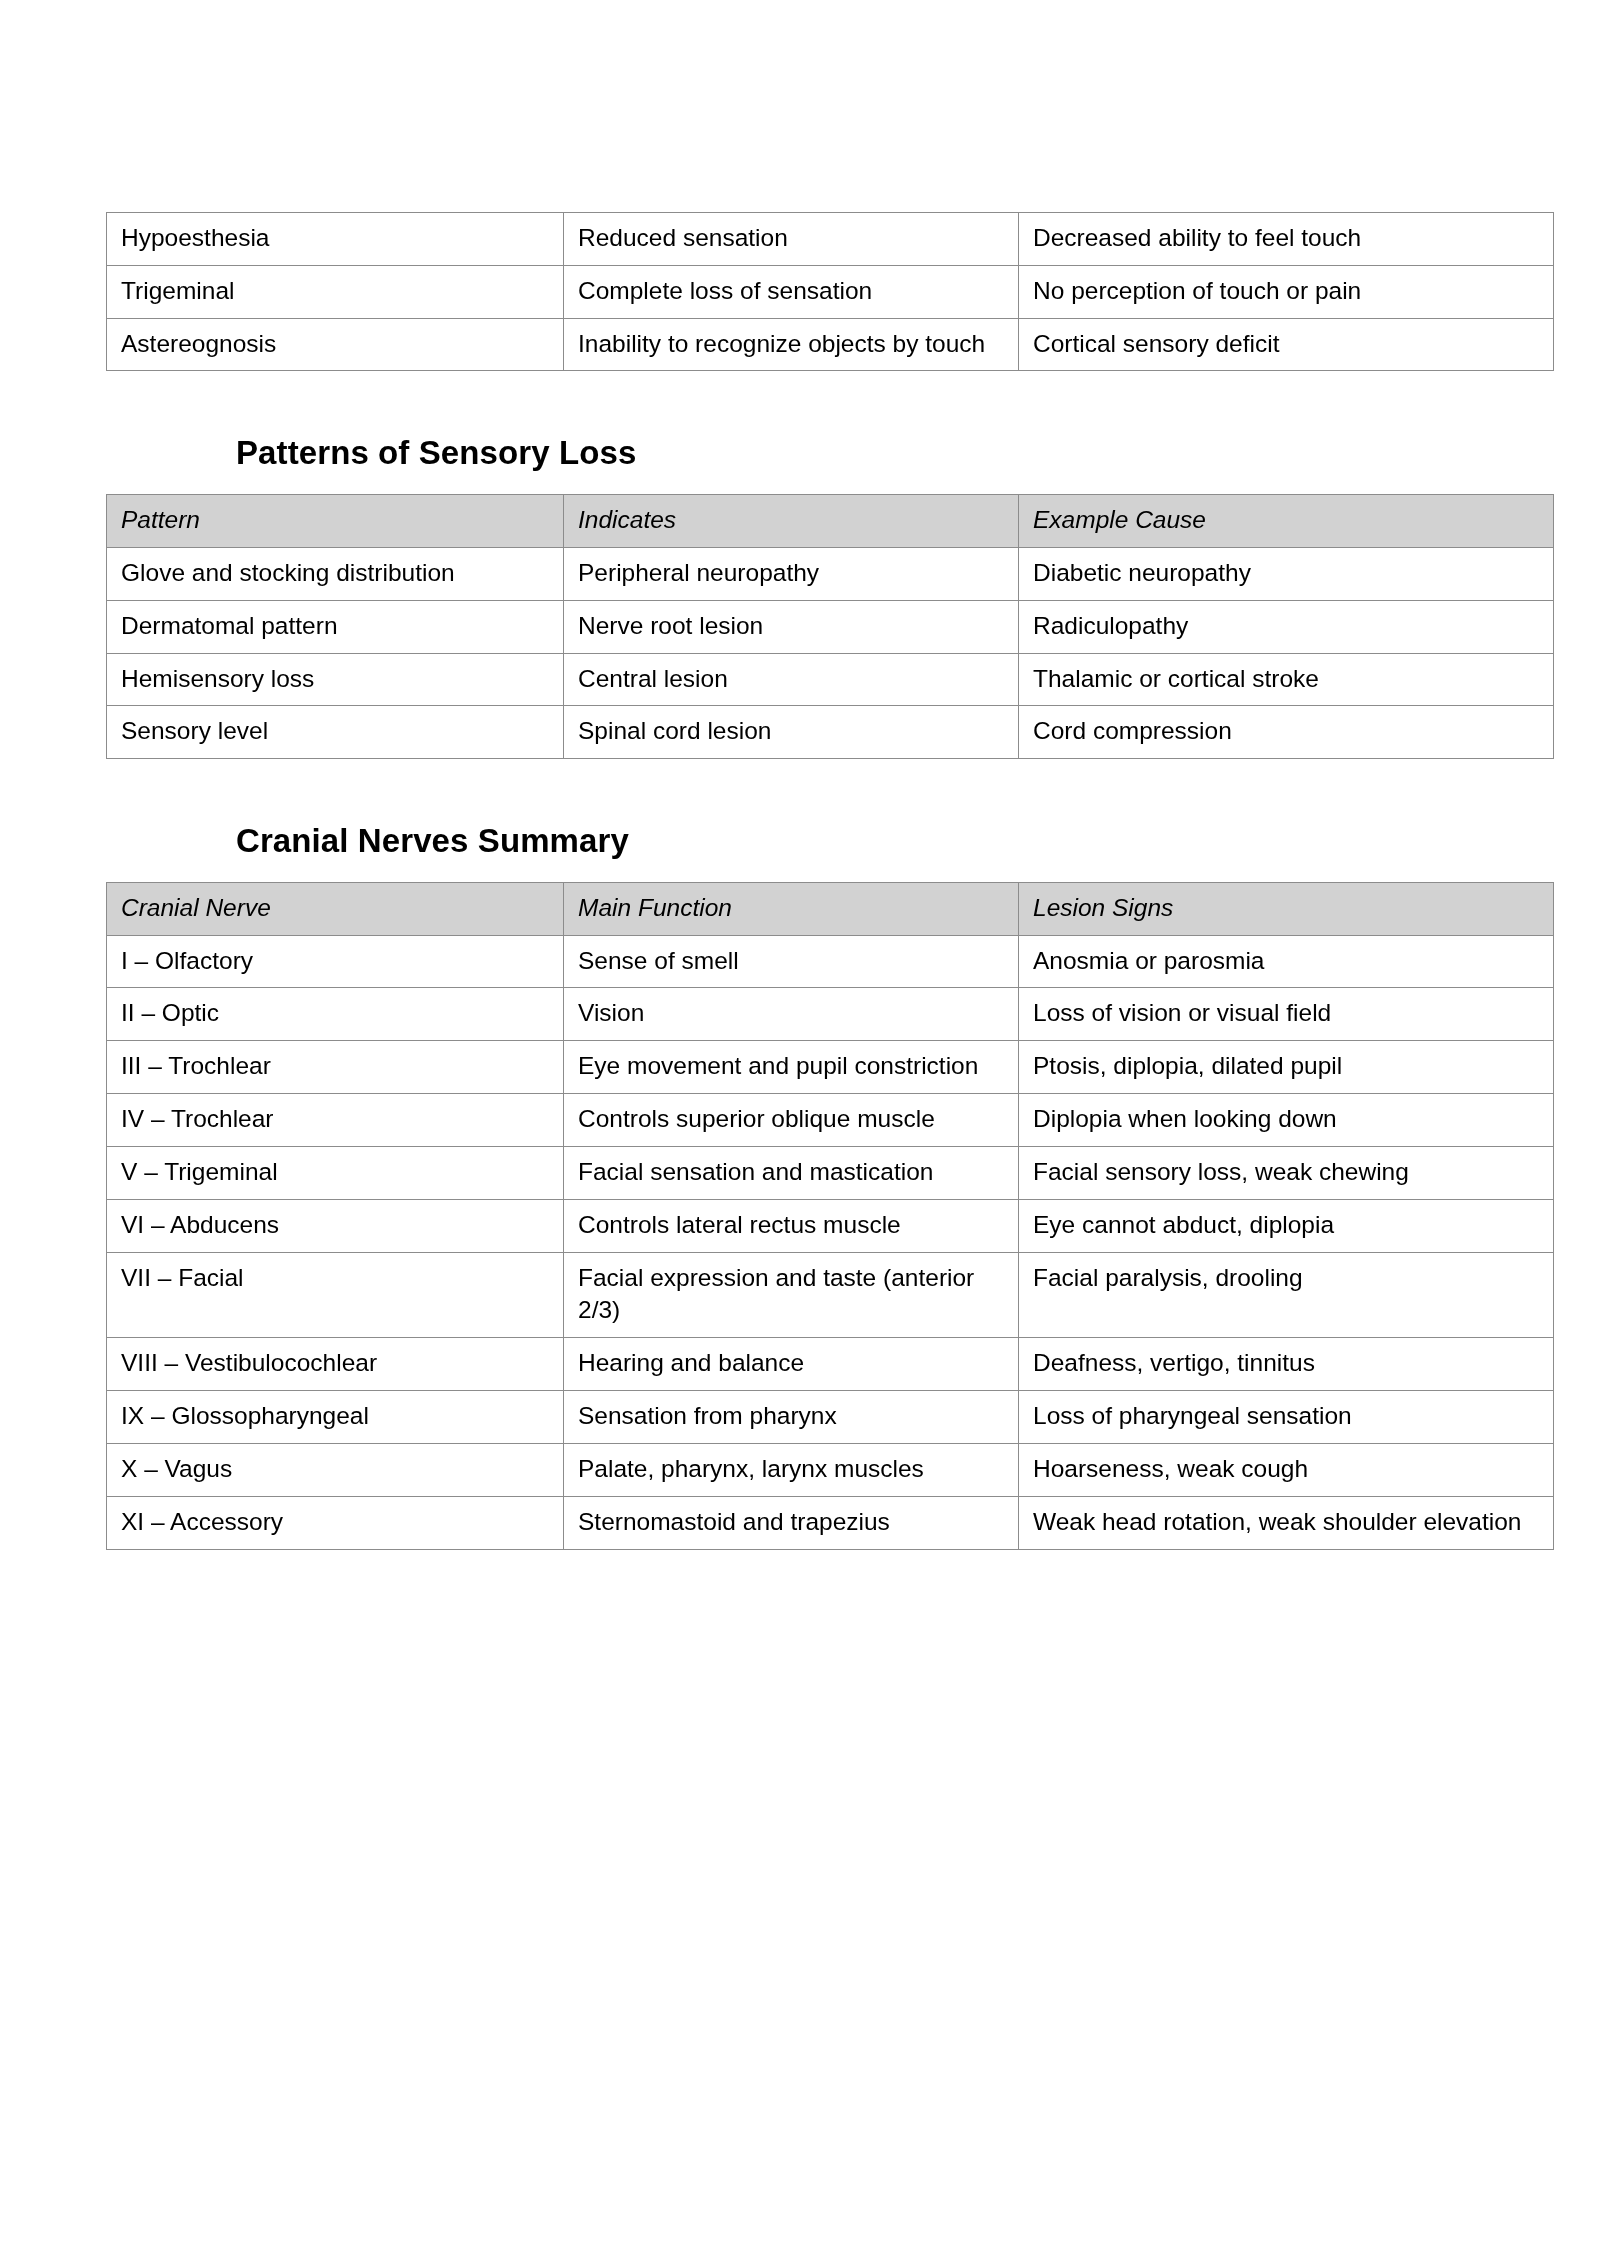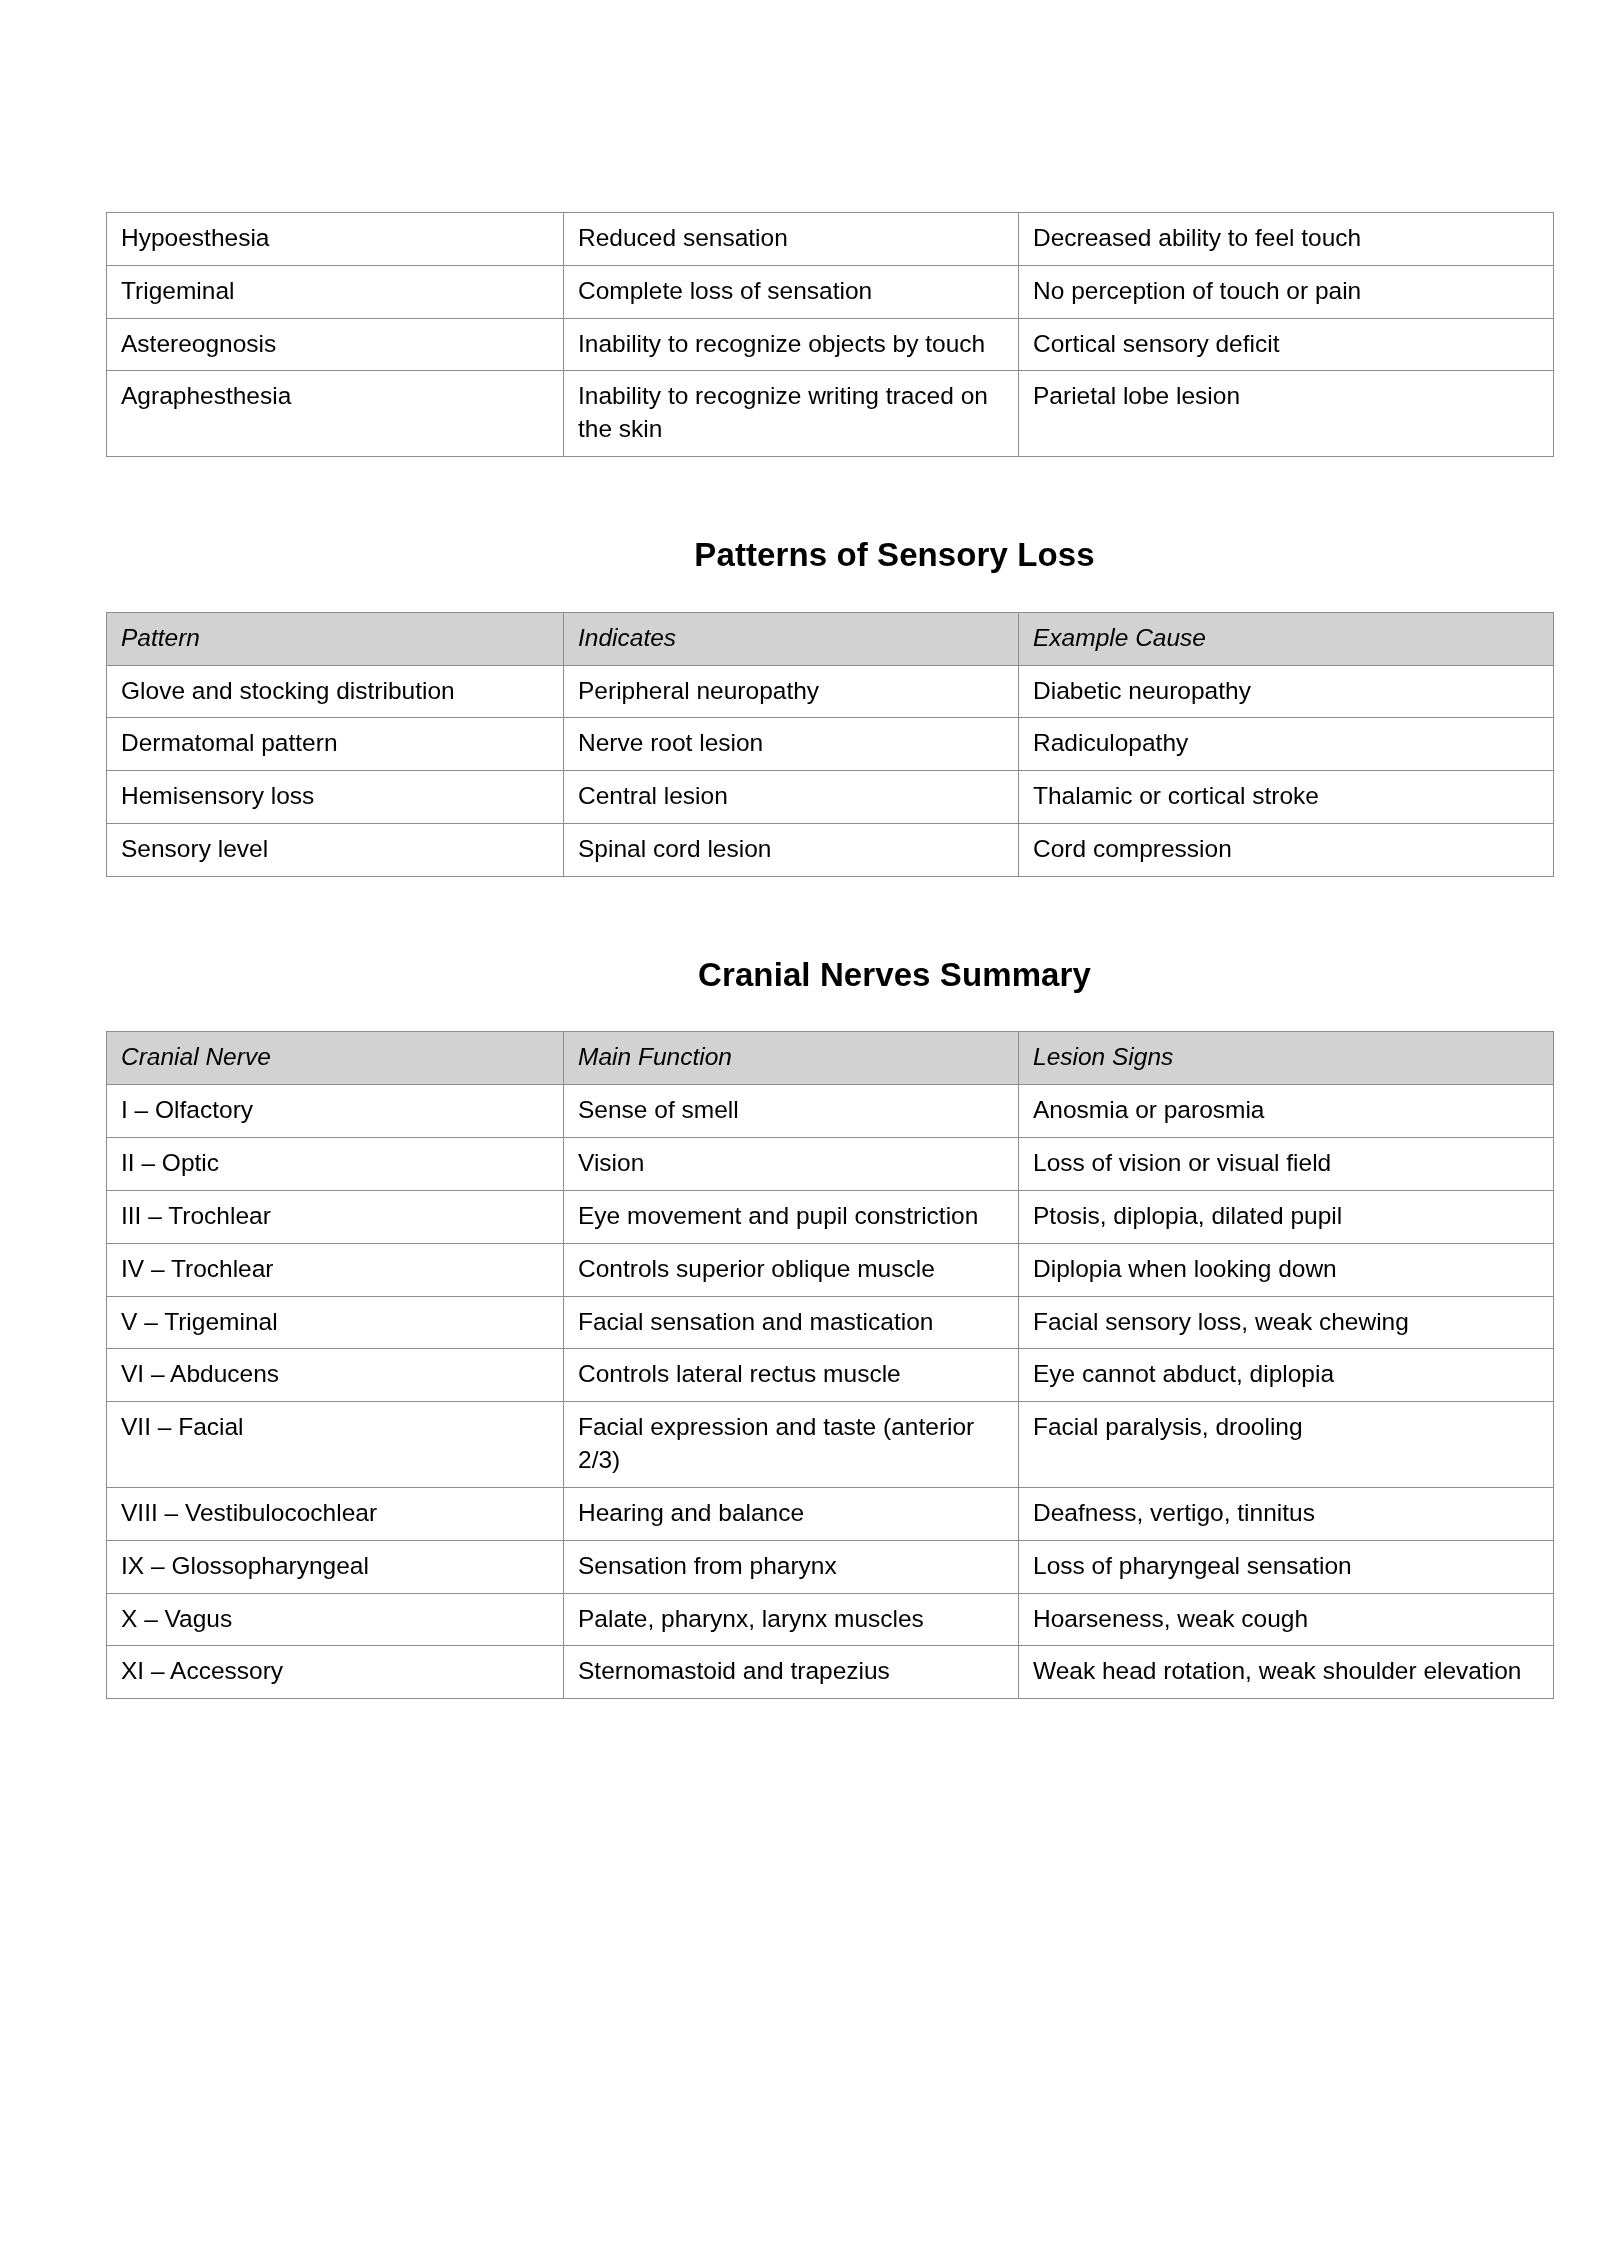--- a/index.html
+++ b/index.html
@@ -53,26 +53,25 @@
     box-sizing: border-box;
   }
   table.doc-table thead th {
     background: #d2d2d2;
     font-weight: normal;
     font-style: italic;
   }
   .section-heading {
     font-size: 33px;
     font-weight: bold;
-    margin: 16px;
+    margin: 0;
     padding: 0;
     line-height: 1.2;
     color: #000000;
     letter-spacing: 0.1px;
-    text-align: center;
   }
   .spacer-before-heading { height: 62px; }
   .spacer-after-heading  { height: 21px; }
   .heading-indent { padding-left: 130px; }
 </style>
 </head>
 <body>
 
 <div class="page">
   <div class="content">
@@ -92,25 +91,20 @@
         <tr>
           <td>Trigeminal</td>
           <td>Complete loss of sensation</td>
           <td>No perception of touch or pain</td>
         </tr>
         <tr>
           <td>Astereognosis</td>
           <td>Inability to recognize objects by touch</td>
           <td>Cortical sensory deficit</td>
         </tr>
-        <tr>
-          <td>Agraphesthesia</td>
-          <td>Inability to recognize writing traced on the skin</td>
-          <td>Parietal lobe lesion</td>
-        </tr>
       </tbody>
     </table>
 
     <div class="spacer-before-heading"></div>
     <div class="heading-indent">
       <h2 class="section-heading">Patterns of Sensory Loss</h2>
     </div>
     <div class="spacer-after-heading"></div>
 
     <table class="doc-table">

